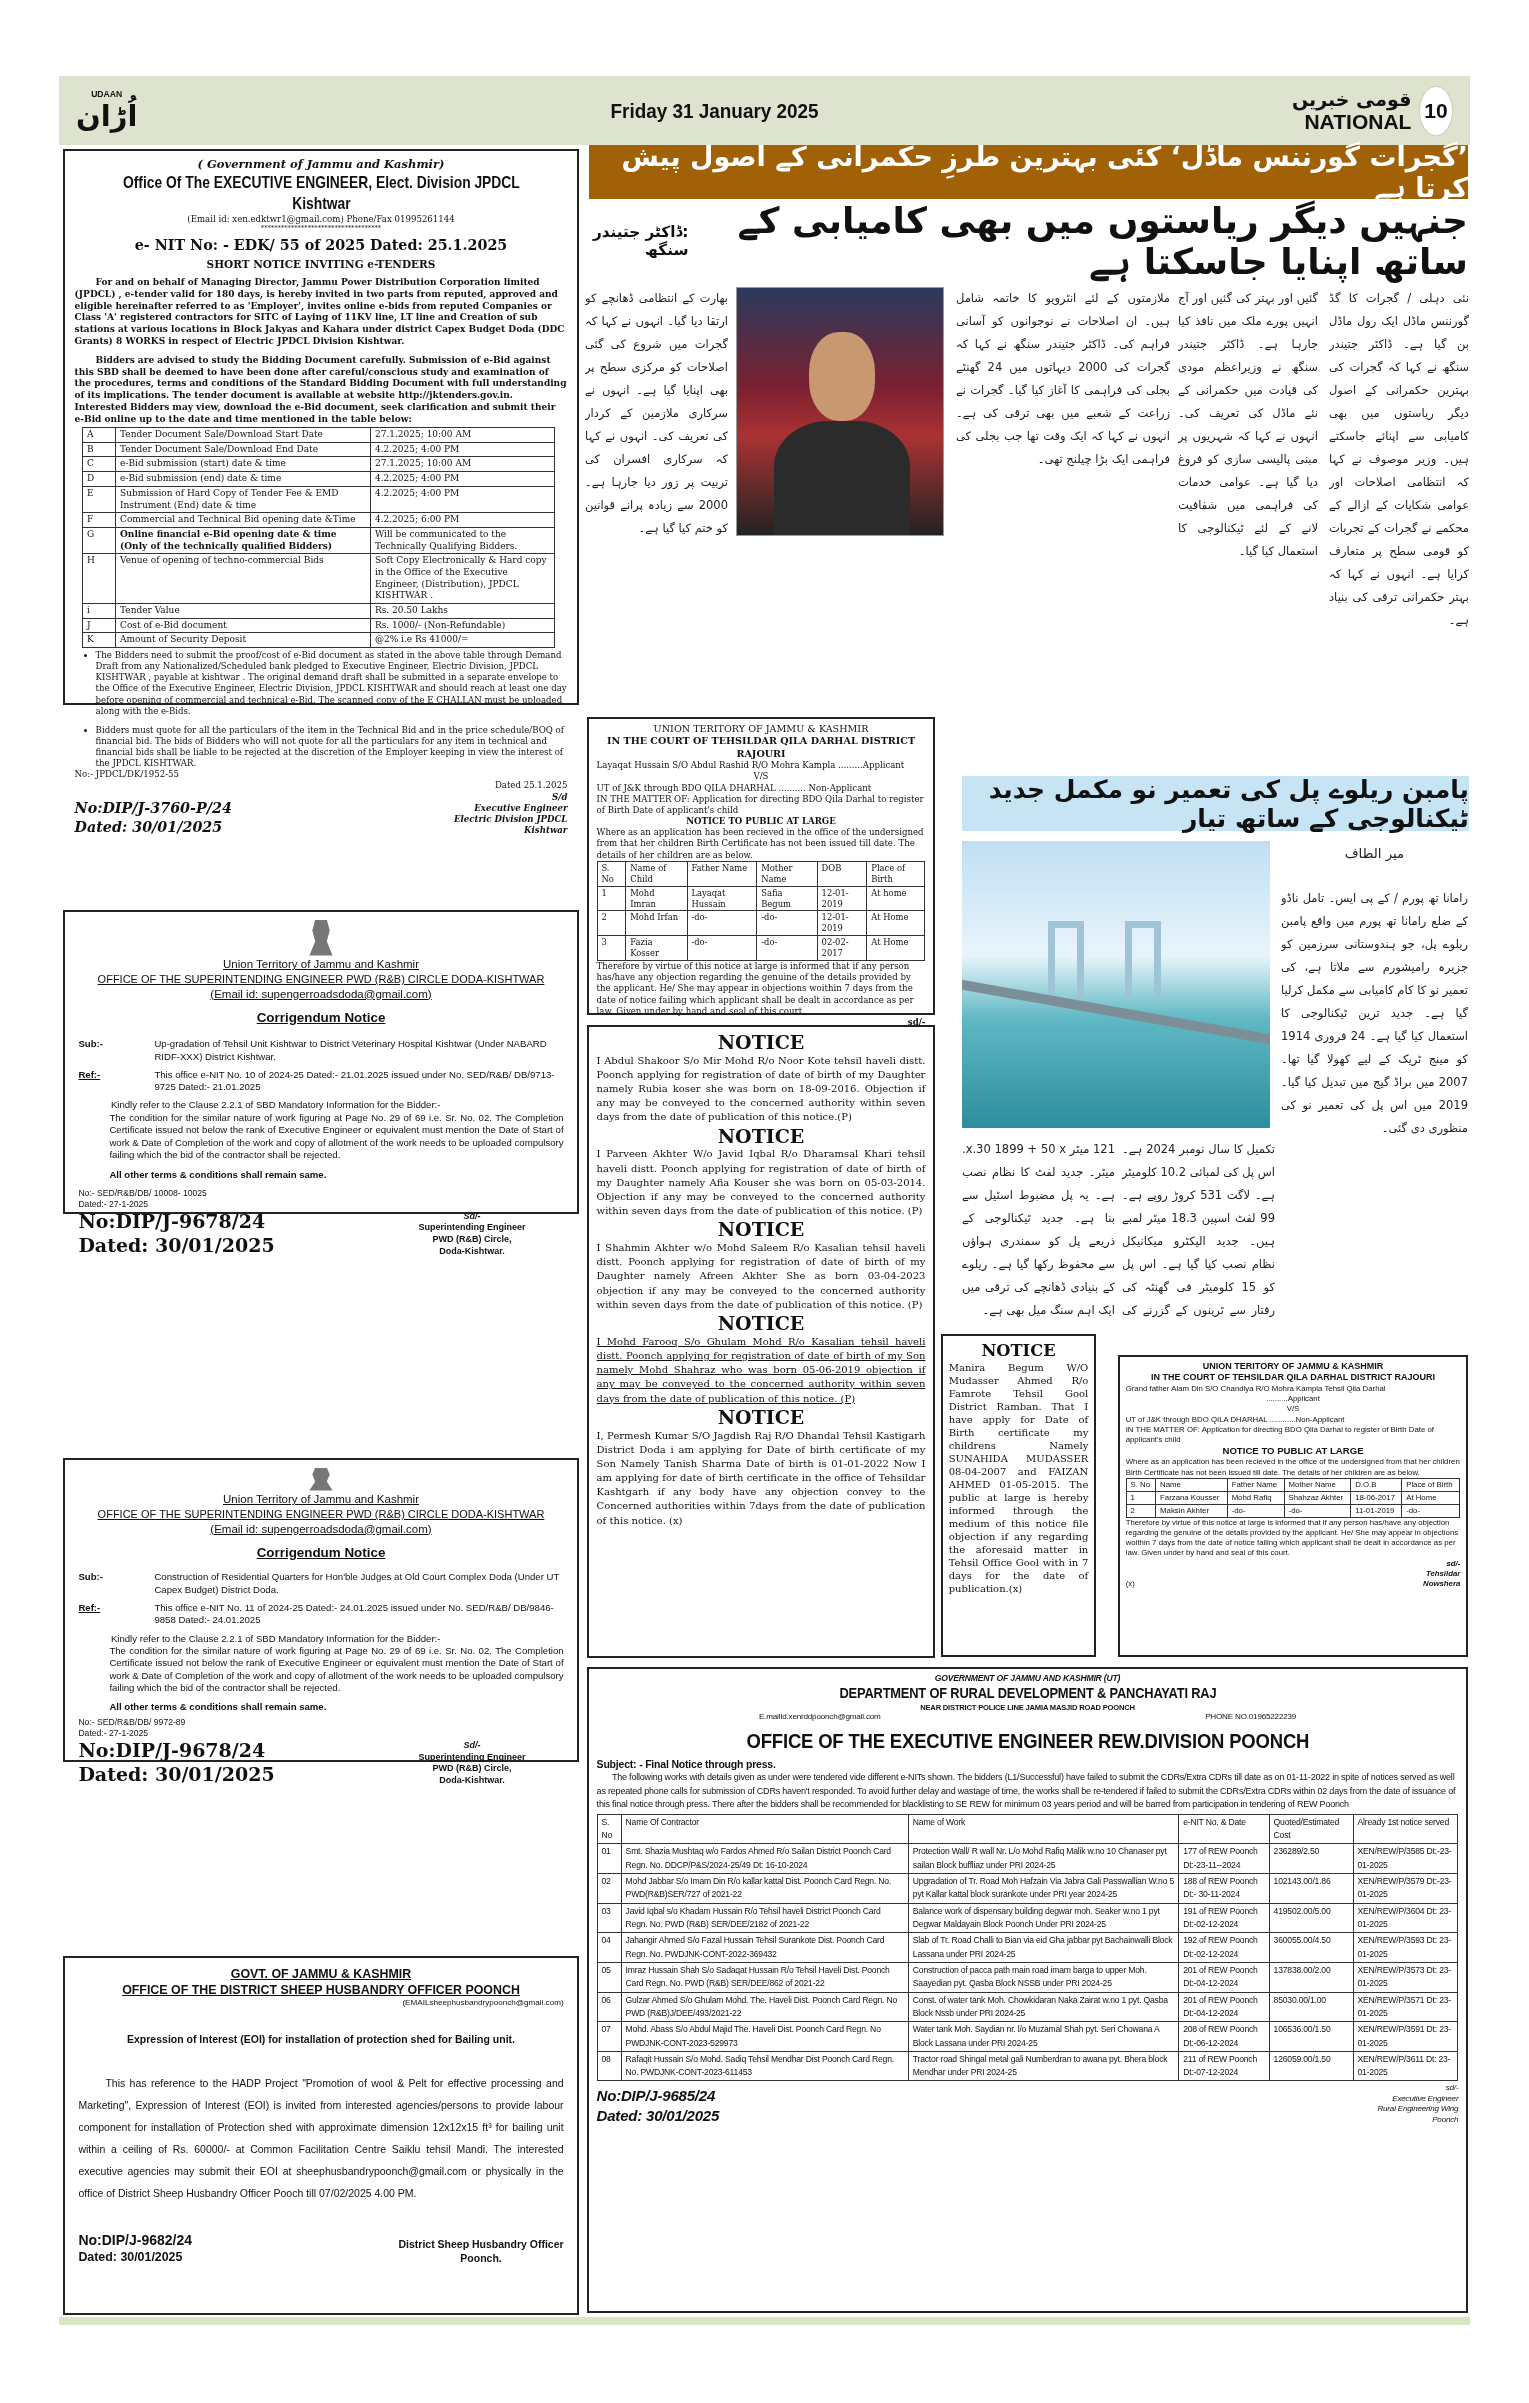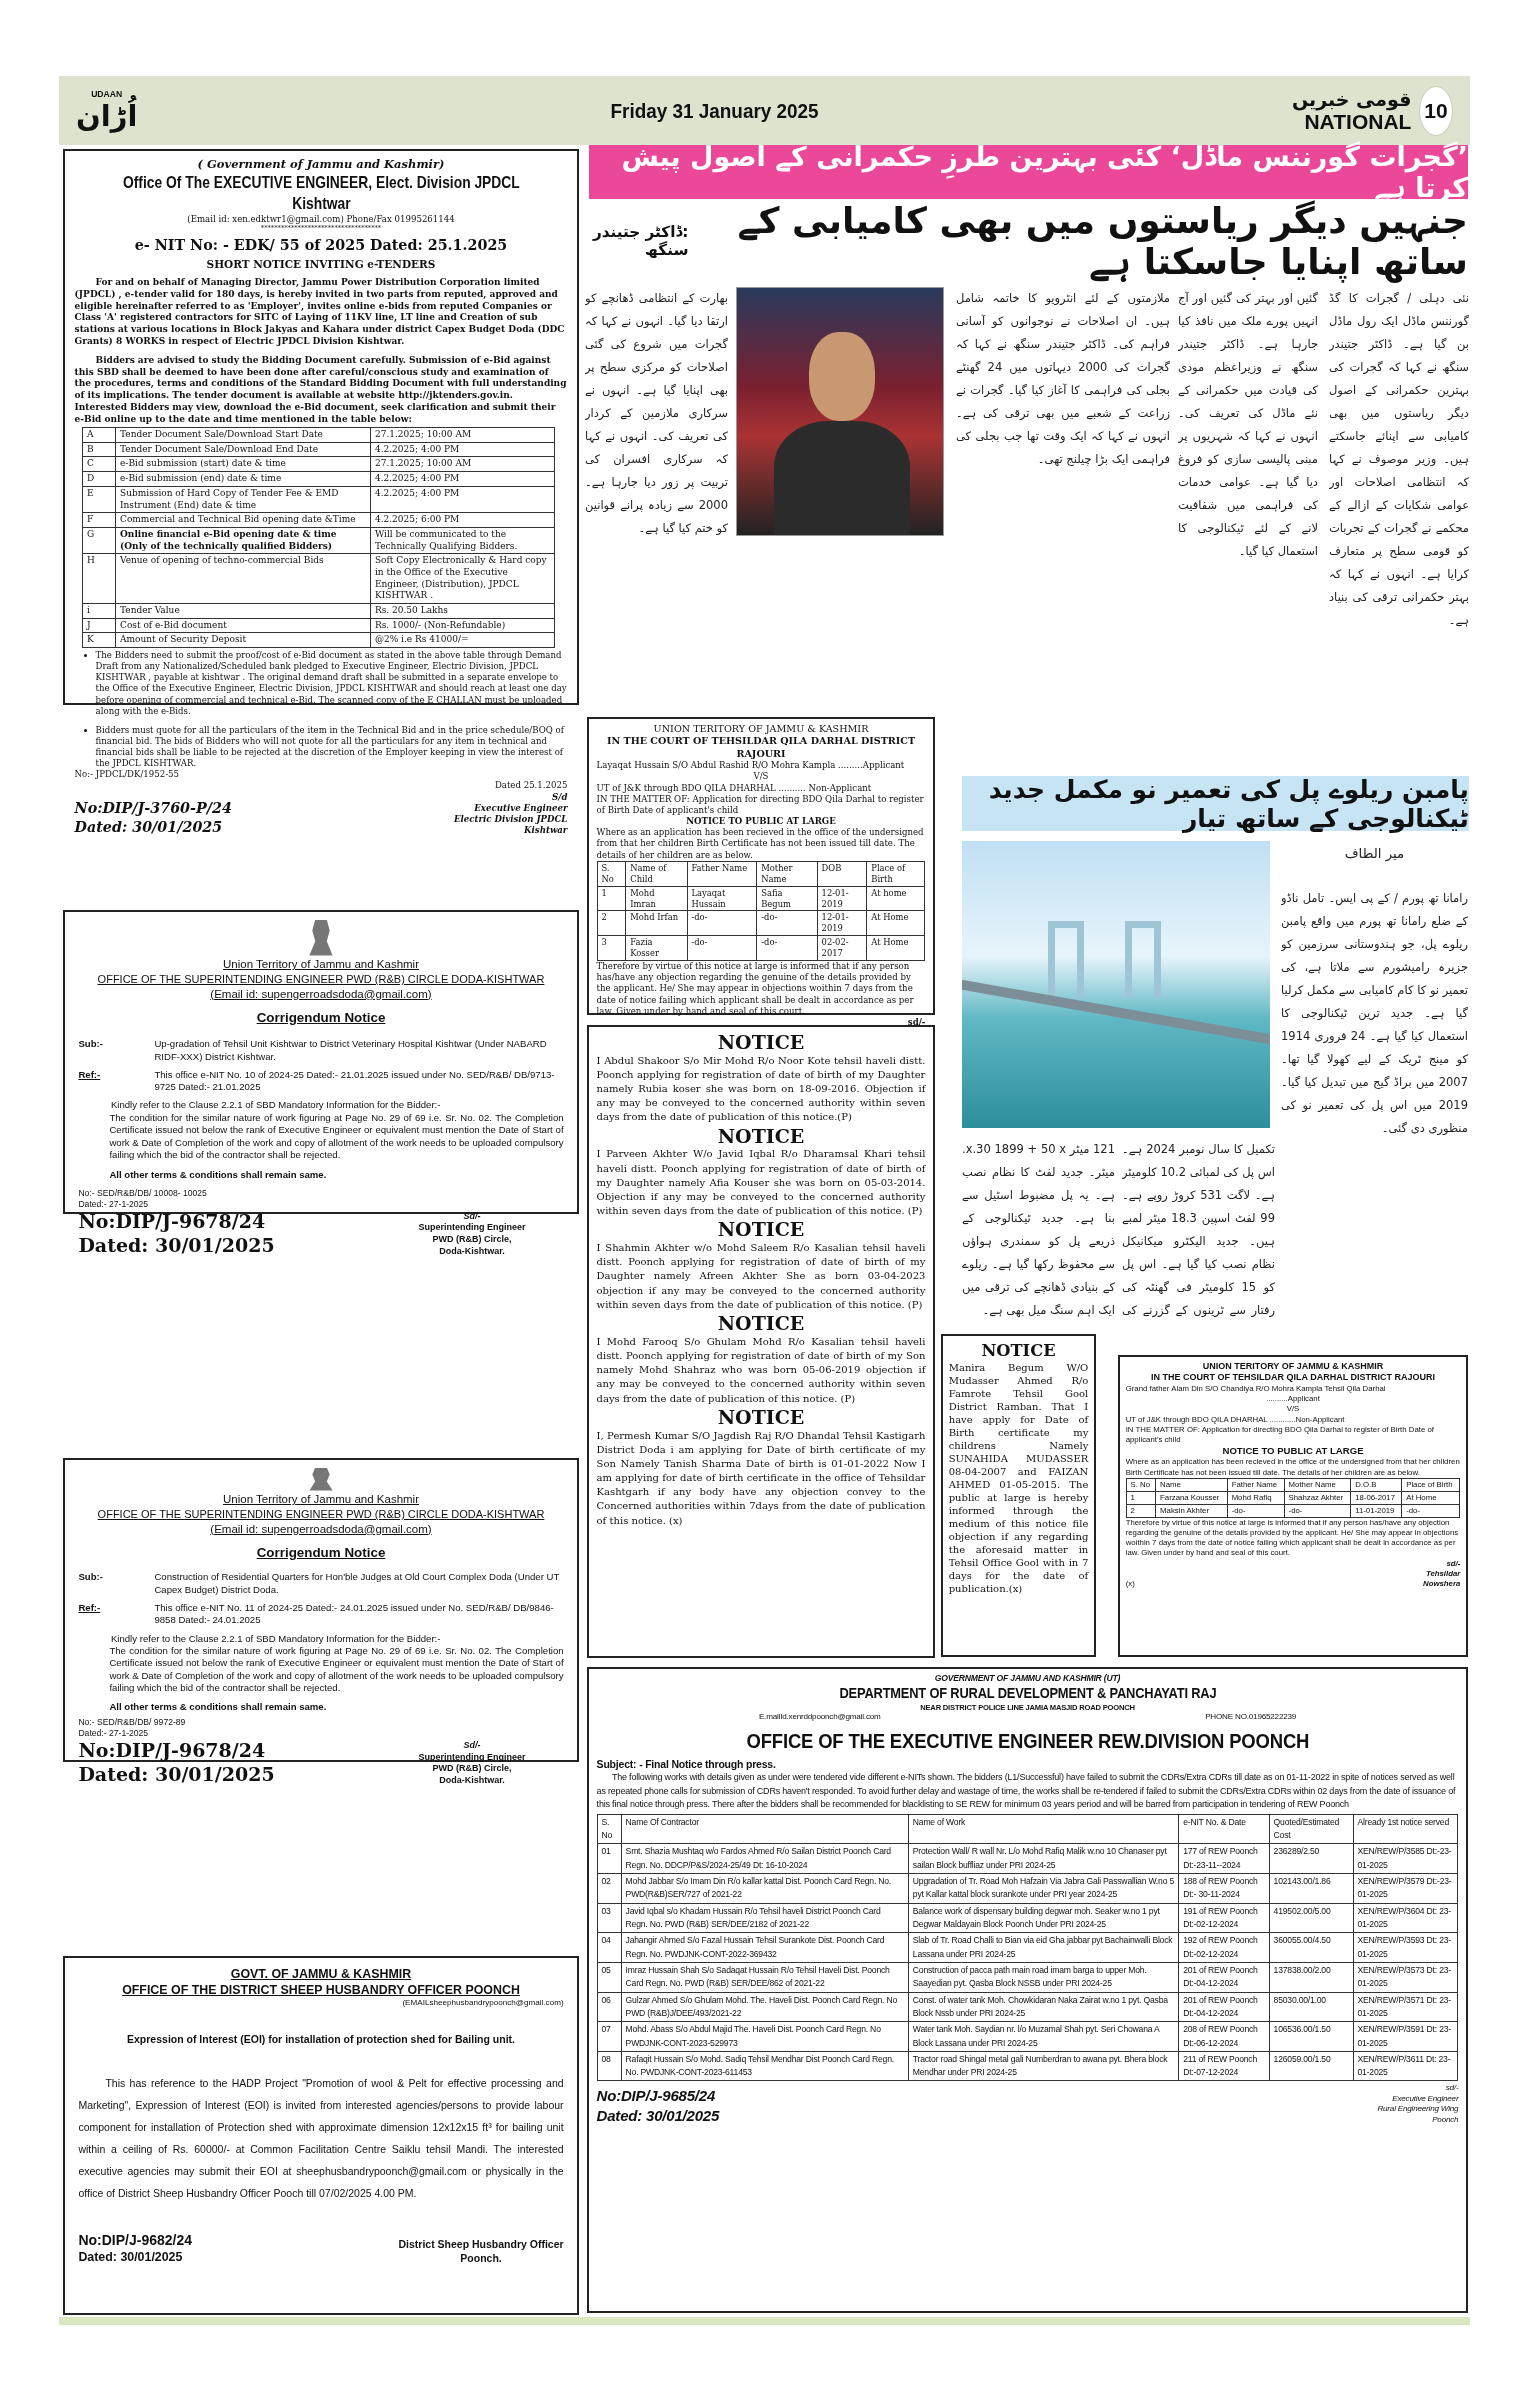--- a/index.html
+++ b/index.html
@@ -21,21 +21,21 @@
   .i{font-style:italic}
   table{border-collapse:collapse;width:100%}
   td,th{border:1px solid #333;padding:1px 3.8px;vertical-align:top;font-weight:normal;text-align:left}
   .sans{font-family:"Liberation Sans",sans-serif}
   .narrow{font-family:"Liberation Sans",sans-serif;letter-spacing:-0.2px}
   .dip{font-family:"DejaVu Serif",serif;font-weight:bold;font-style:italic;font-size:14.3px;line-height:1.3}
   .dip2{font-family:"DejaVu Serif",serif;font-weight:bold;font-size:19px;line-height:1.25}
   .sig{text-align:right;font-weight:bold;font-style:italic}
   .row2{display:flex;justify-content:space-between;align-items:flex-end}
   .emblem{width:29px;height:36px;margin:0 auto 1.9px;background:#777;clip-path:polygon(30% 0,70% 0,80% 30%,70% 60%,90% 100%,10% 100%,30% 60%,20% 30%)}
-  .red-banner{position:absolute;left:589px;top:145px;width:879px;height:54px;background:#ec4899;color:#fff;display:flex;align-items:center;justify-content:center;font:bold 27px "DejaVu Sans",sans-serif;direction:rtl}
+  .red-banner{position:absolute;left:589px;top:145px;width:879px;height:54px;background:#a16207;color:#fff;display:flex;align-items:center;justify-content:center;font:bold 27px "DejaVu Sans",sans-serif;direction:rtl}
   .urdu-head{position:absolute;left:589px;top:203px;width:879px;height:76px;display:flex;align-items:center;justify-content:center;font:bold 36px "DejaVu Sans",sans-serif;direction:rtl}
   .urdu-head small{font-size:15.3px;margin-right:7.6px}
   .urdu-col{position:absolute;direction:rtl;text-align:justify;font:11.5px "DejaVu Sans",sans-serif;line-height:2;color:#222;overflow:hidden}
   .photo{position:absolute;background:linear-gradient(180deg,#2a3a5c 0%,#7a2030 40%,#a33 60%,#222 100%);border:1px solid #999}
   .photo .face{position:absolute;left:35%;top:18%;width:32%;height:36%;border-radius:45%;background:#c89870}
   .photo .suit{position:absolute;left:18%;bottom:0;width:66%;height:46%;border-radius:40% 40% 0 0;background:#2b2b2b}
   .blue-banner{position:absolute;left:962px;top:776px;width:507px;height:55px;background:#c7e4f4;display:flex;align-items:center;justify-content:center;font:bold 25px "DejaVu Sans",sans-serif;direction:rtl}
   .bridge{position:absolute;left:962px;top:841px;width:308px;height:287px;background:linear-gradient(180deg,#bfe0f3 0%,#e8f4fb 40%,#5fb8c4 62%,#2d8e9c 100%);overflow:hidden}
   .bridge .deck{position:absolute;left:0;top:58%;width:100%;height:9.6px;background:#7c8f98;transform:skewY(10deg)}
   .bridge .tower{position:absolute;top:28%;width:36px;height:76px;border:7.6px solid #9ec4d6;border-bottom:none;background:transparent}
@@ -312,21 +312,21 @@
       <div>
         <div class="ctr b" style="font-size: 19px; line-height: 1.2;">NOTICE</div>
         <div style="line-height: 1.42;">I Parveen Akhter W/o Javid Iqbal R/o Dharamsal Khari tehsil haveli distt. Poonch applying for registration of date of birth of my Daughter namely Afia Kouser she was born on 05-03-2014. Objection if any may be conveyed to the concerned authority within seven days from the date of publication of this notice. (P)</div>
       </div>
       <div>
         <div class="ctr b" style="font-size: 19px; line-height: 1.2;">NOTICE</div>
         <div style="line-height: 1.42;">I Shahmin Akhter w/o Mohd Saleem R/o Kasalian tehsil haveli distt. Poonch applying for registration of date of birth of my Daughter namely Afreen Akhter She as born 03-04-2023 objection if any may be conveyed to the concerned authority within seven days from the date of publication of this notice. (P)</div>
       </div>
       <div>
         <div class="ctr b" style="font-size: 19px; line-height: 1.2;">NOTICE</div>
-        <div style="line-height: 1.42;">I Mohd Farooq S/o Ghulam Mohd R/o Kasalian tehsil haveli distt. Poonch applying for registration of date of birth of my Son namely Mohd Shahraz who was born 05-06-2019 objection if any may be conveyed to the concerned authority within seven days from the date of publication of this notice. (P)</div>
+        <div style="line-height: 1.42; text-decoration: underline;">I Mohd Farooq S/o Ghulam Mohd R/o Kasalian tehsil haveli distt. Poonch applying for registration of date of birth of my Son namely Mohd Shahraz who was born 05-06-2019 objection if any may be conveyed to the concerned authority within seven days from the date of publication of this notice. (P)</div>
       </div>
       <div>
         <div class="ctr b" style="font-size: 19px; line-height: 1.2;">NOTICE</div>
         <div style="line-height: 1.42;">I, Permesh Kumar S/O Jagdish Raj R/O Dhandal Tehsil Kastigarh District Doda i am applying for Date of birth certificate of my Son Namely Tanish Sharma Date of birth is 01-01-2022 Now I am applying for date of birth certificate in the office of Tehsildar Kashtgarh if any body have any objection convey to the Concerned authorities within 7days from the date of publication of this notice. (x)</div>
       </div>
     </div>
 </div>
 
 <div class="blue-banner">پامبن ریلوے پل کی تعمیر نو مکمل جدید ٹیکنالوجی کے ساتھ تیار</div>
 <div class="bridge">

